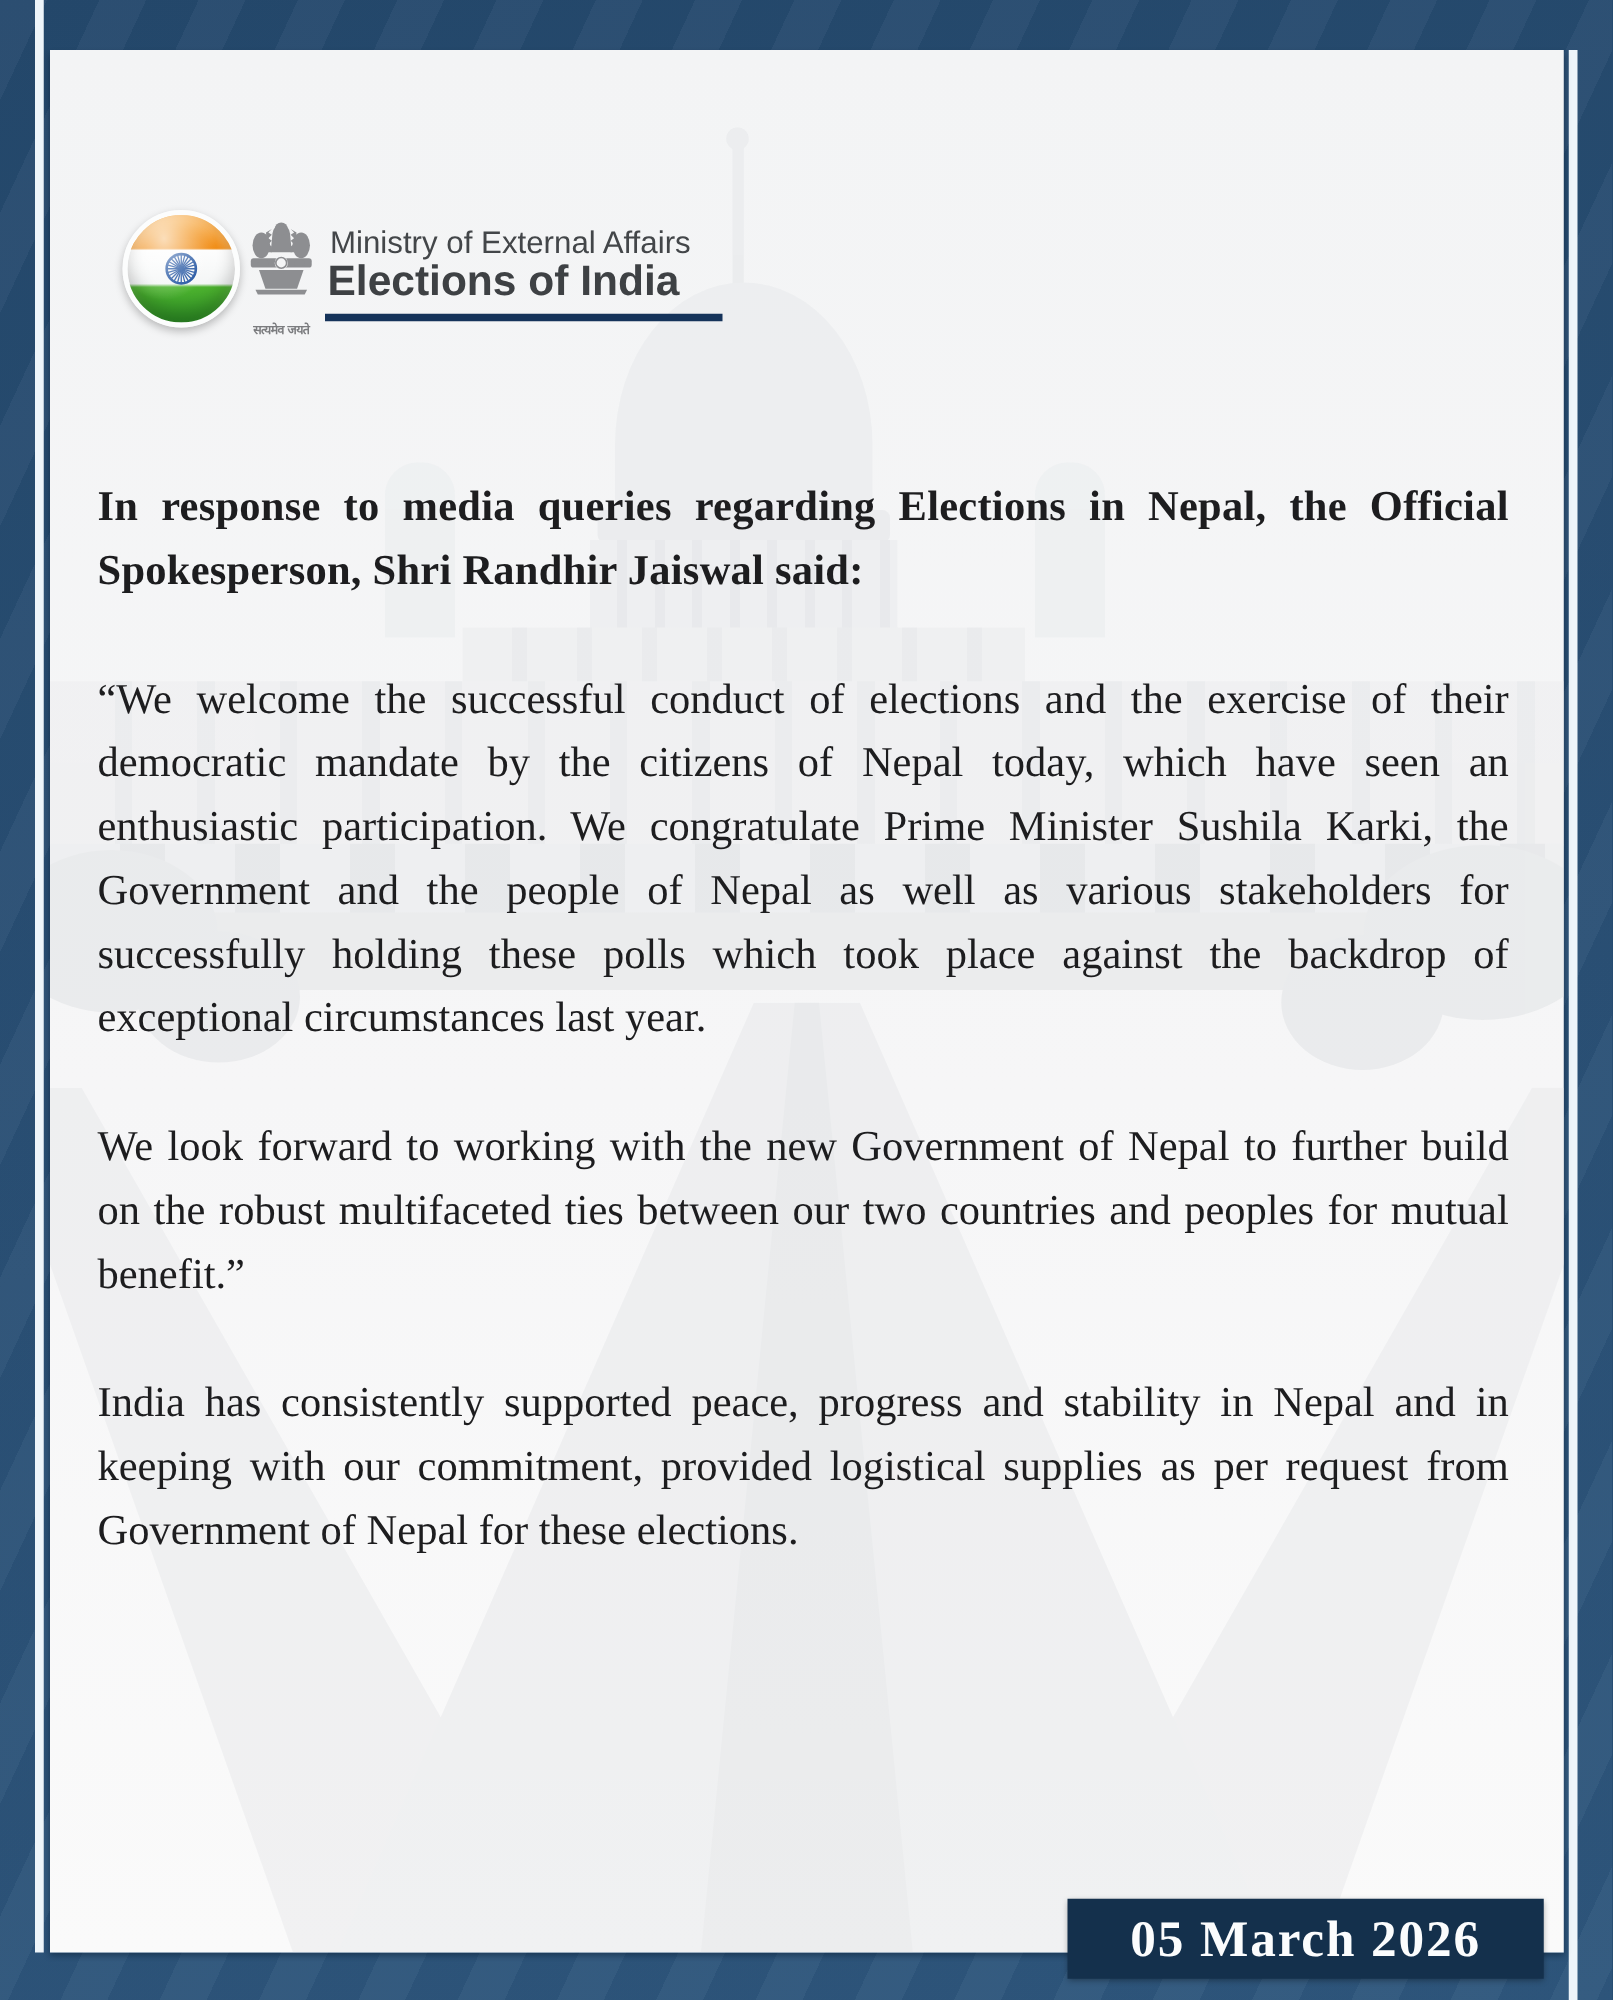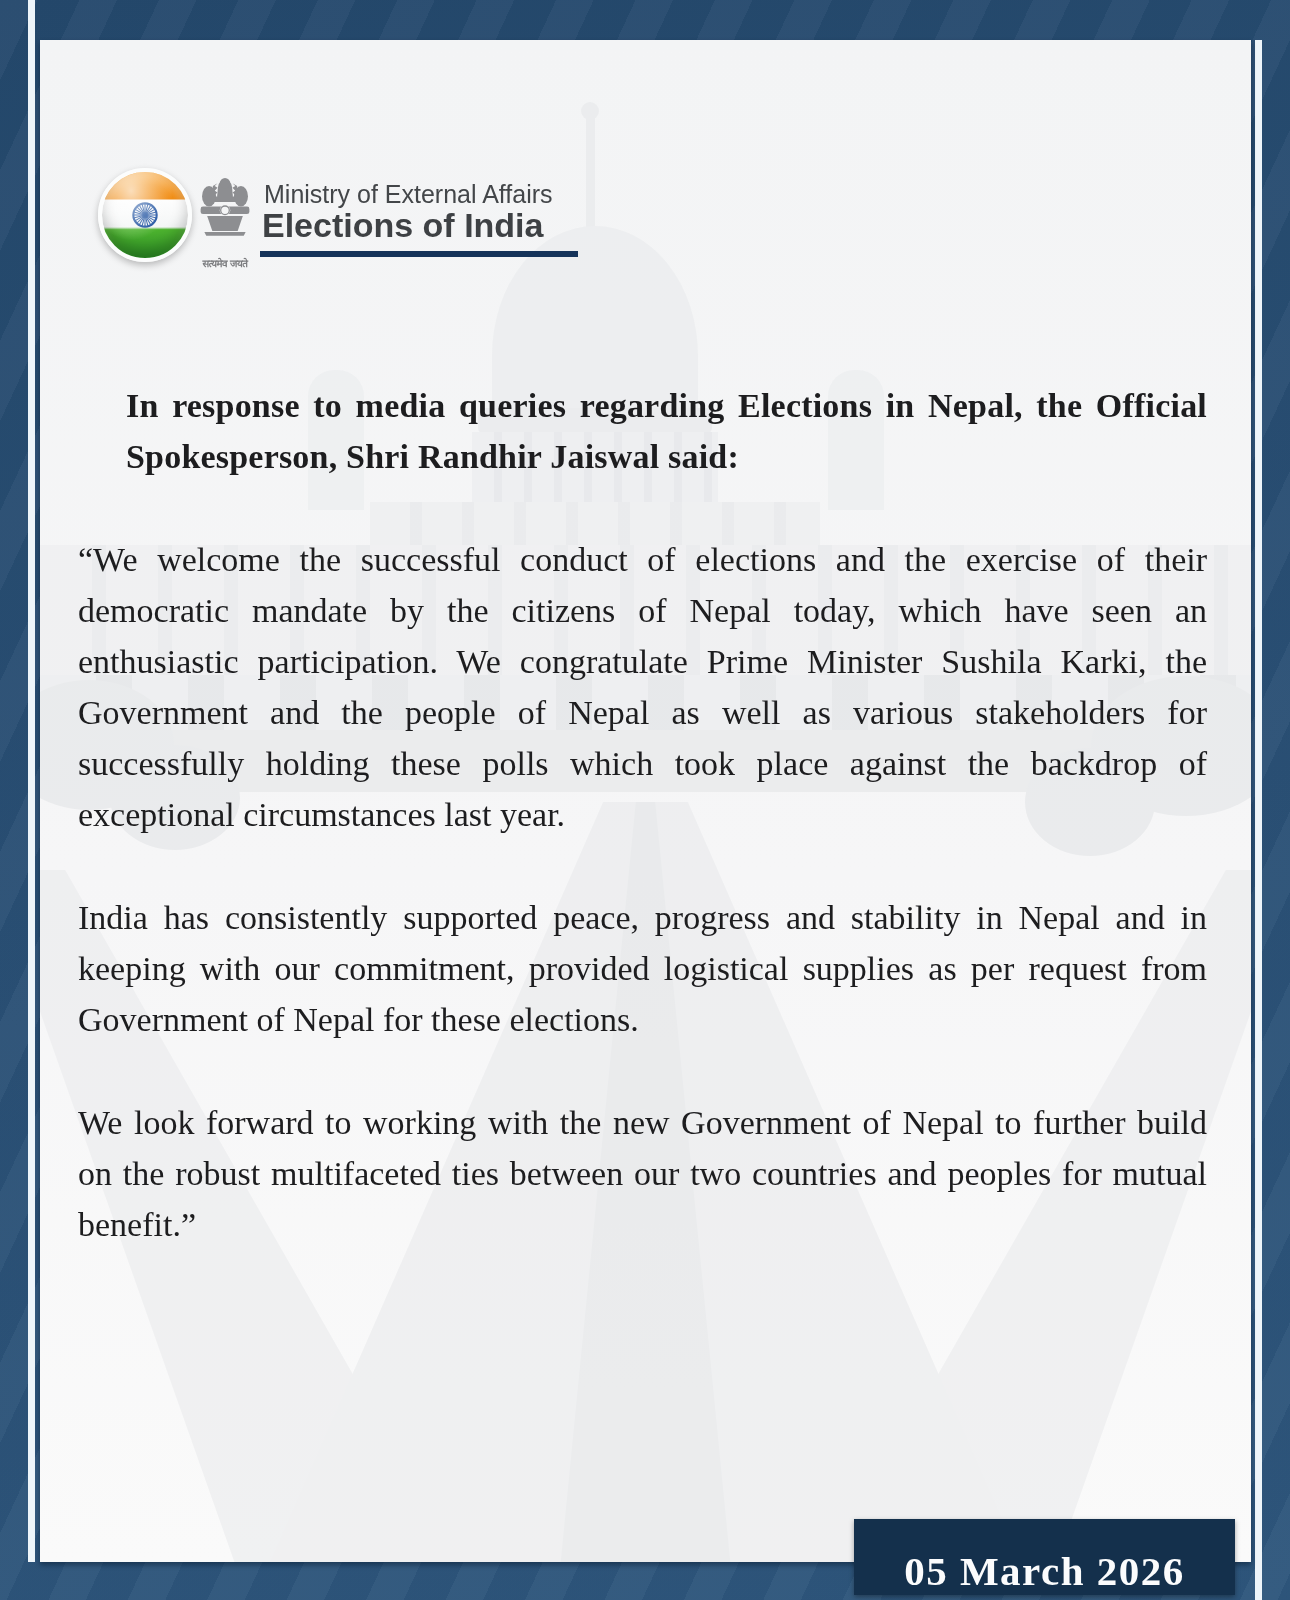--- a/index.html
+++ b/index.html
@@ -115,29 +115,29 @@
 
   
   .content {
     position: absolute;
     left: 38px; right: 44px; top: 340px;
     color: #1d1d1f;
     font-size: 34px; line-height: 51px;
     text-align: justify;
   }
   .content p { margin: 0 0 52px 0; }
-  .content p.intro { font-weight: 700; letter-spacing: 0.2px; margin-left: 48px; }
+  .content p.intro { font-weight: 700; letter-spacing: 0.2px; }
 
   
   .date-badge {
     position: absolute;
     left: 854px; top: 1519px;
-    width: 381px; height: 76px;
+    width: 381px; height: 64px;
     background: #14304c;
-    display: flex; align-items: flex-end; justify-content: center;
+    display: flex; align-items: center; justify-content: center;
     box-shadow: 0 2px 5px rgba(0,0,0,0.35);
     z-index: 5;
   }
   .date-badge span {
     color: #fbfcfd;
     font-size: 41px; font-weight: 600; letter-spacing: 1.5px;
     font-family: "Liberation Serif", serif;
   }
 </style>
 </head>
@@ -216,21 +216,21 @@
       </div>
 
       <div class="ministry-label">Ministry of External Affairs</div>
       <div class="government-label">Elections of India</div>
       <div class="header-underline"></div>
     </div>
 
     <div class="content">
       <p class="intro">In response to media queries regarding Elections in Nepal, the Official Spokesperson, Shri Randhir Jaiswal said:</p>
       <p>“We welcome the successful conduct of elections and the exercise of their democratic mandate by the citizens of Nepal today, which have seen an enthusiastic participation. We congratulate Prime Minister Sushila Karki, the Government and the people of Nepal as well as various stakeholders for successfully holding these polls which took place against the backdrop of exceptional circumstances last year.</p>
+      <p>We look forward to working with the new Government of Nepal to further build on the robust multifaceted ties between our two countries and peoples for mutual benefit.”</p>
       <p>India has consistently supported peace, progress and stability in Nepal and in keeping with our commitment, provided logistical supplies as per request from Government of Nepal for these elections.</p>
-      <p>We look forward to working with the new Government of Nepal to further build on the robust multifaceted ties between our two countries and peoples for mutual benefit.”</p>
     </div>
   </div>
 
   <div class="date-badge">
     <span>05 March 2026</span>
   </div>
 </div>
 
 </body></html>

